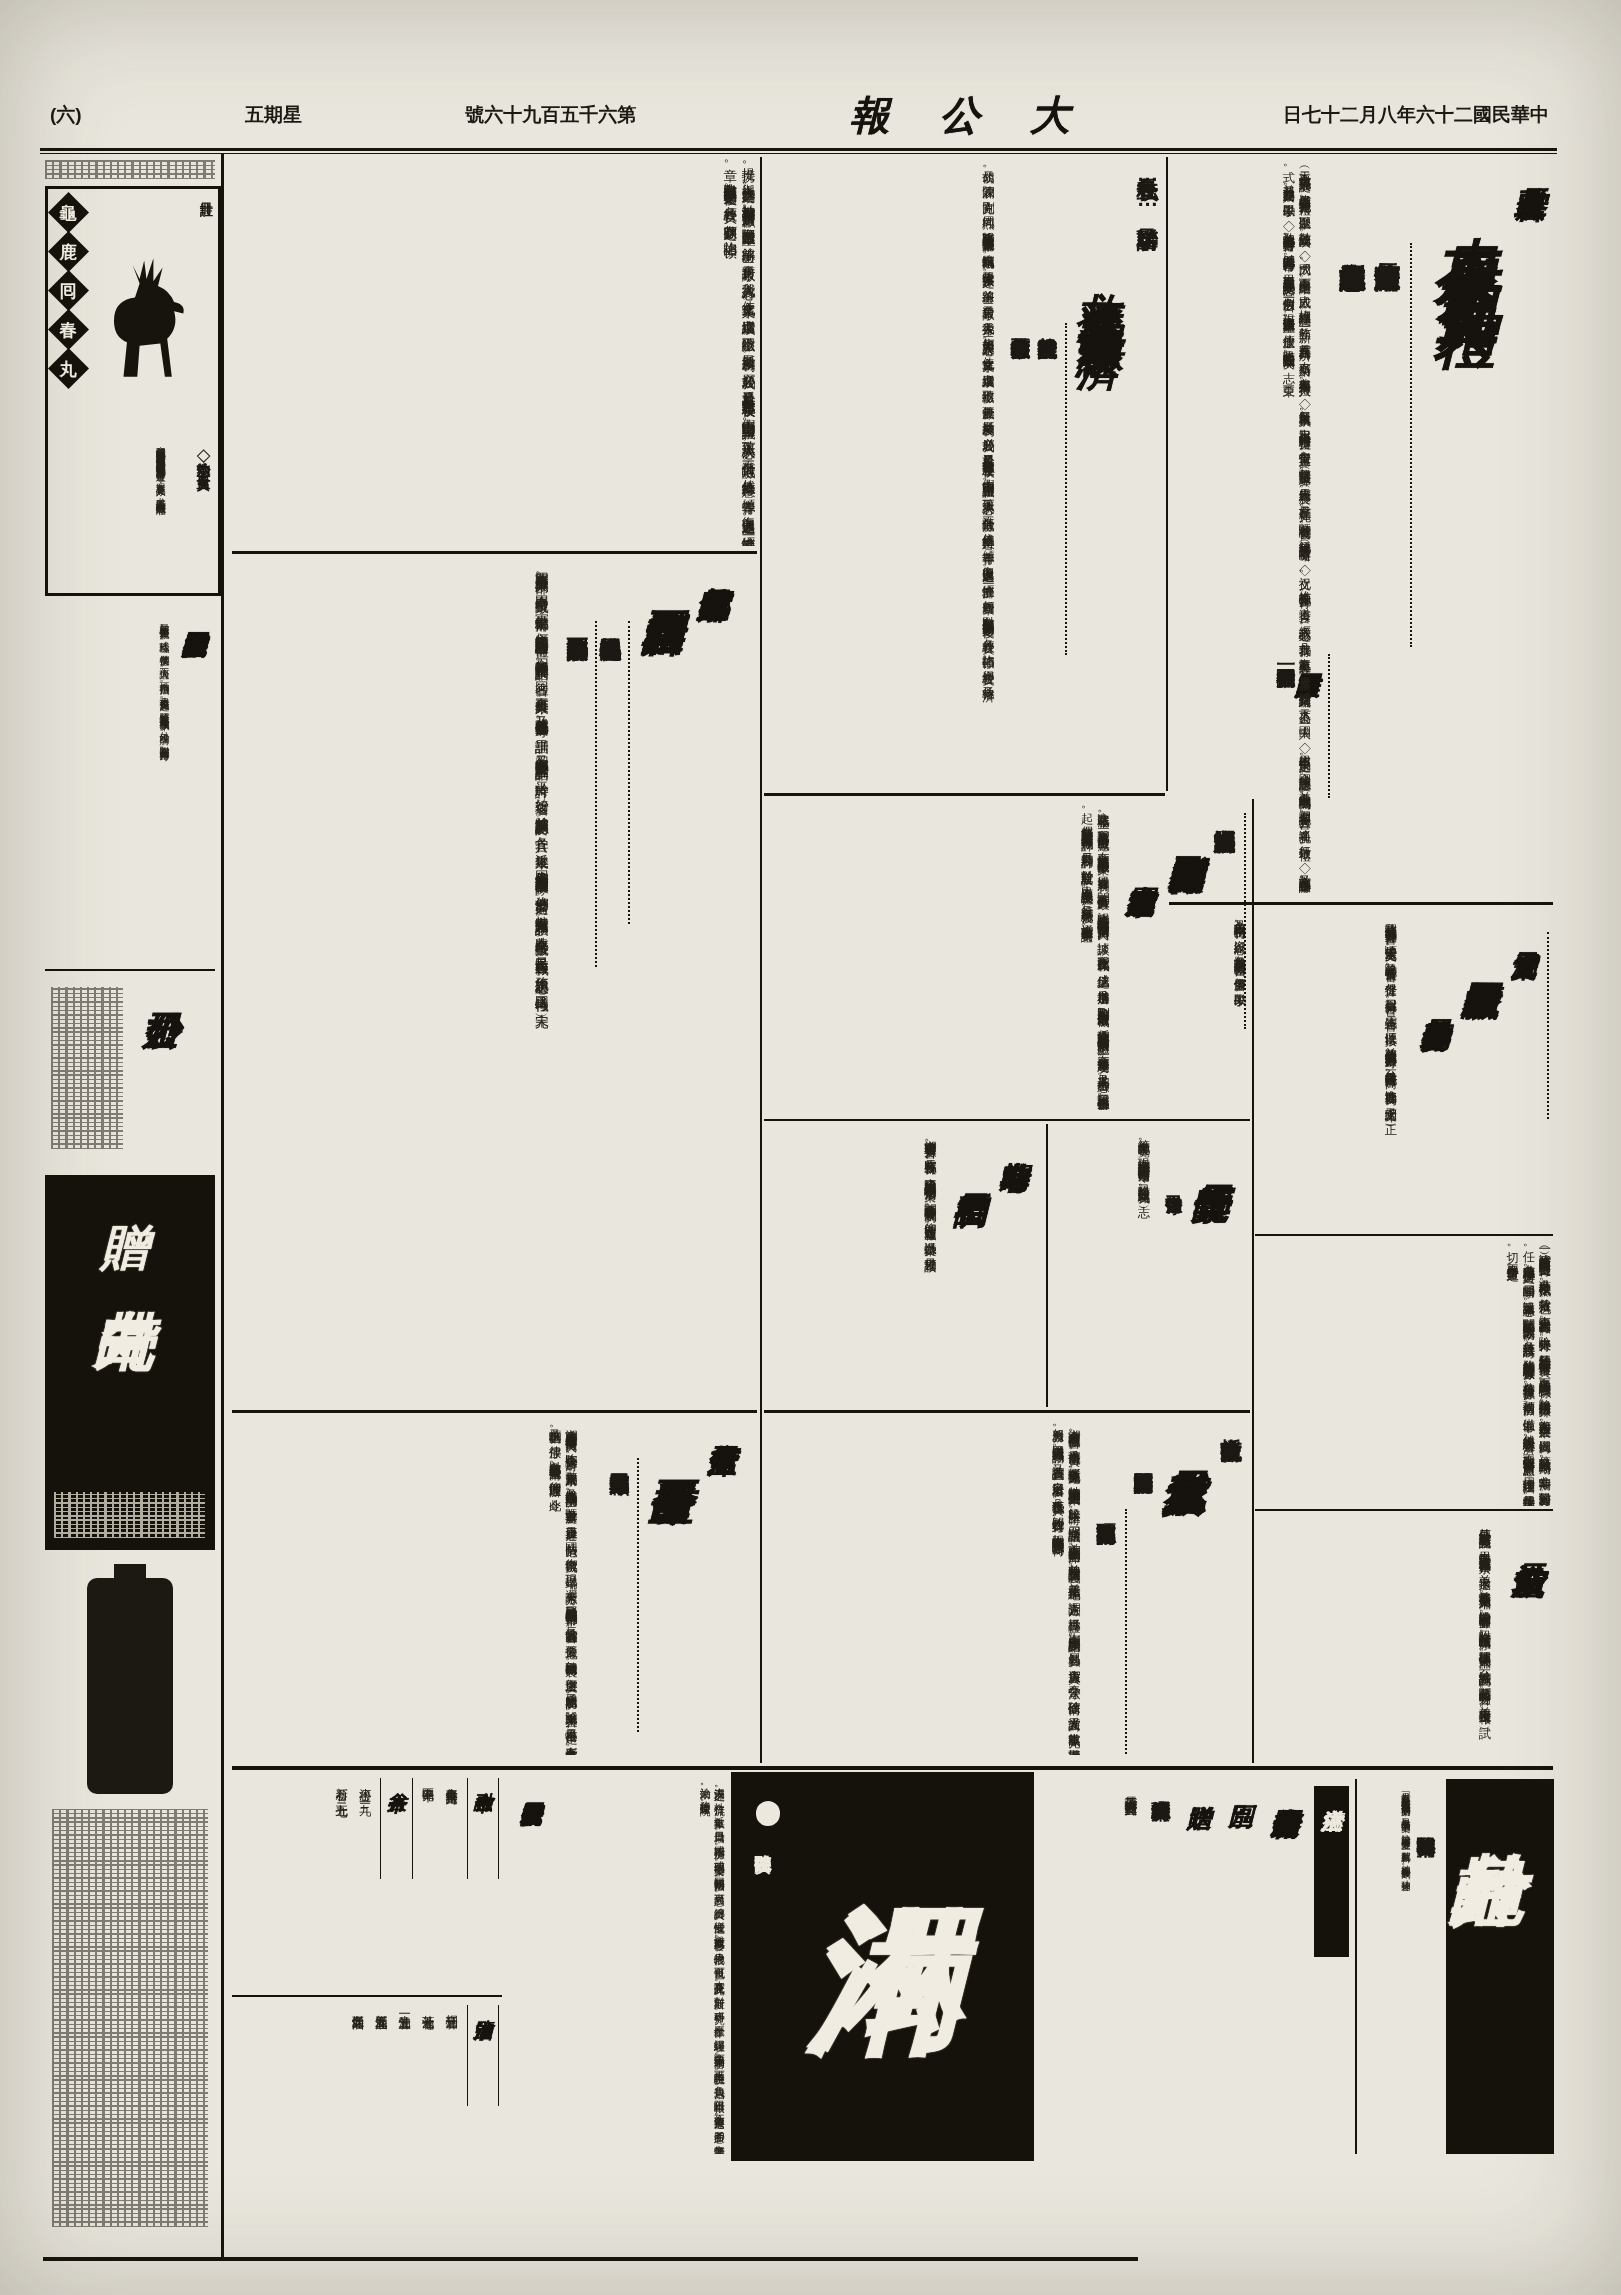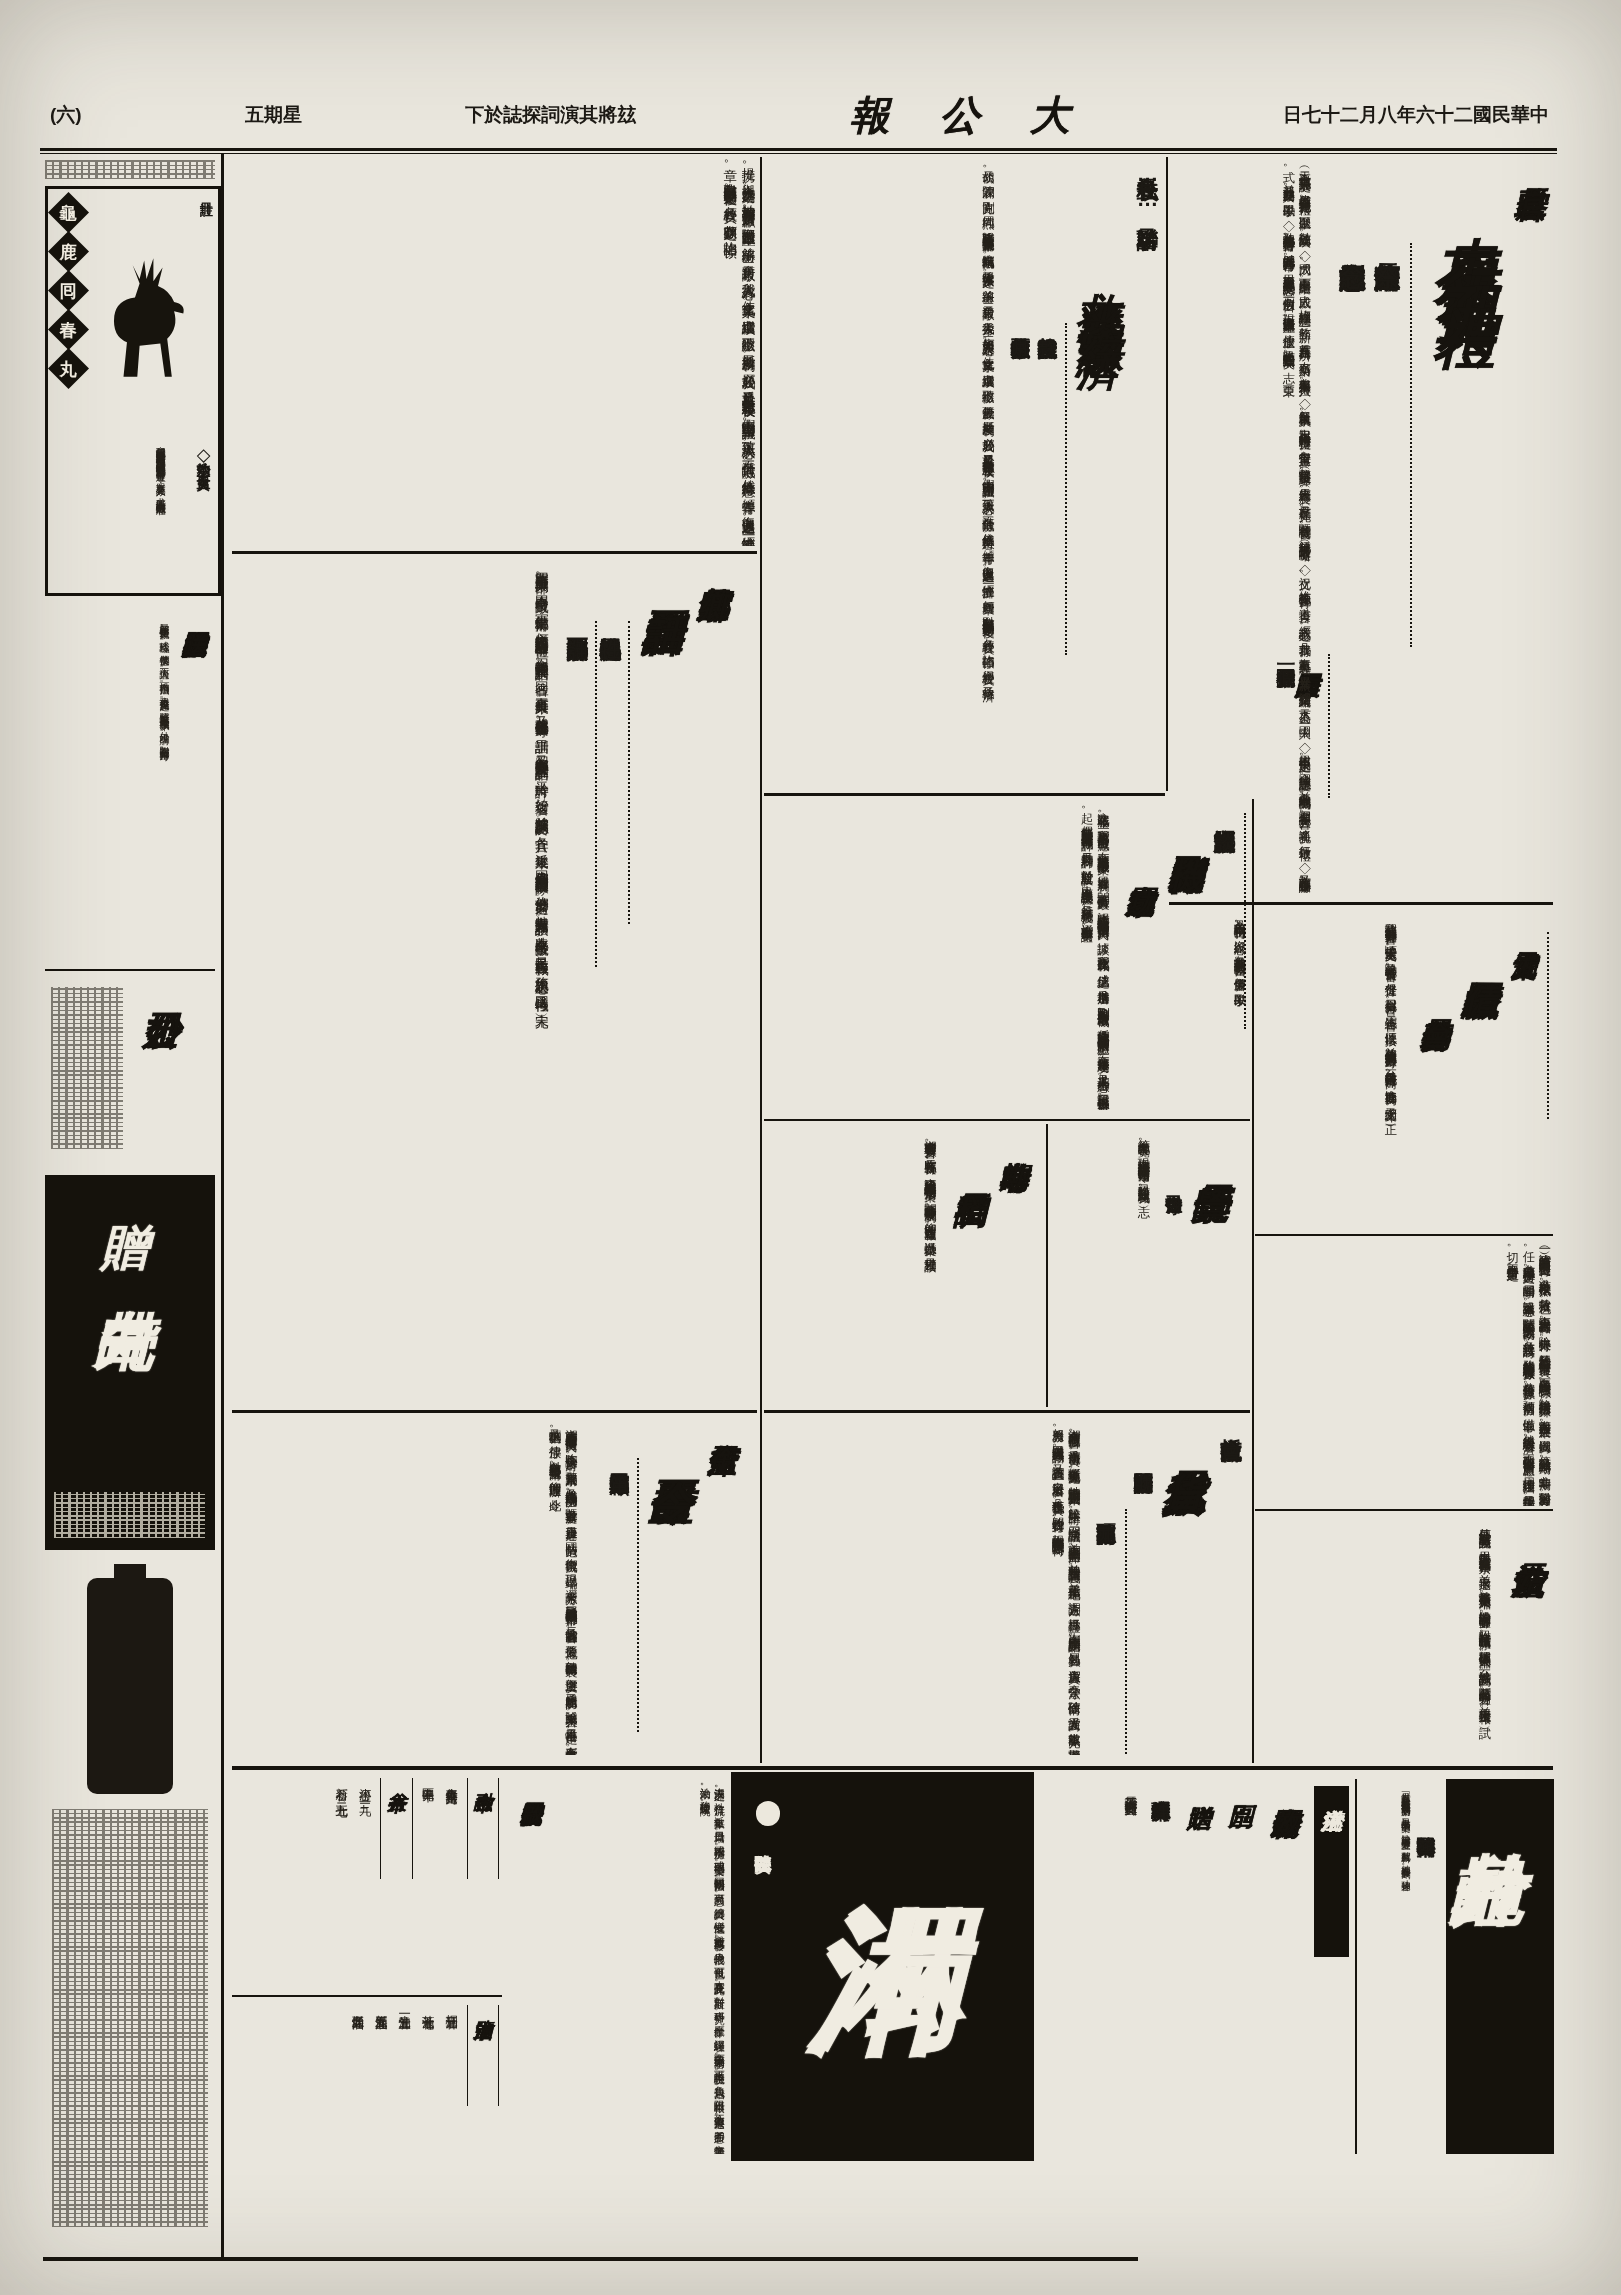--- a/index.html
+++ b/index.html
@@ -35,21 +35,21 @@
   .mast{display:flex;justify-content:space-between;align-items:center;}
 </style>
 </head>
 <body>
 
 <div class="page">
 
   <div class="blk mast" style="left:50px;top:86px;width:1499px;height:58px;">
     <span class="bold" style="font-size:19px;">(六)</span>
     <span class="bold rtlov" style="font-size:19px;">星期五</span>
-    <span class="bold rtlov" style="font-size:19px;">玆將其演詞探誌於下</span>
+    <span class="bold rtlov" style="font-size:19px;">第六千五百九十六號</span>
     <span class="hl rtlov" style="font-size:40px;letter-spacing:50px;padding-left:50px;">大公報</span>
     <span class="bold rtlov" style="font-size:19px;">中華民國二十六年八月二十七日</span>
   </div>
   <div class="rule dbl" style="left:40px;top:148px;width:1517px;"></div>
 
   <div class="blk microtext" style="left:45px;top:160px;width:170px;height:19px;"></div>
 
   <div class="blk" style="left:45px;top:186px;width:170px;height:404px;border:3.6px solid #15120c;">
     <div style="display:flex;height:238px;">
       <div style="width:40px;display:flex;flex-direction:column;align-items:center;padding-top:4.3px;">

